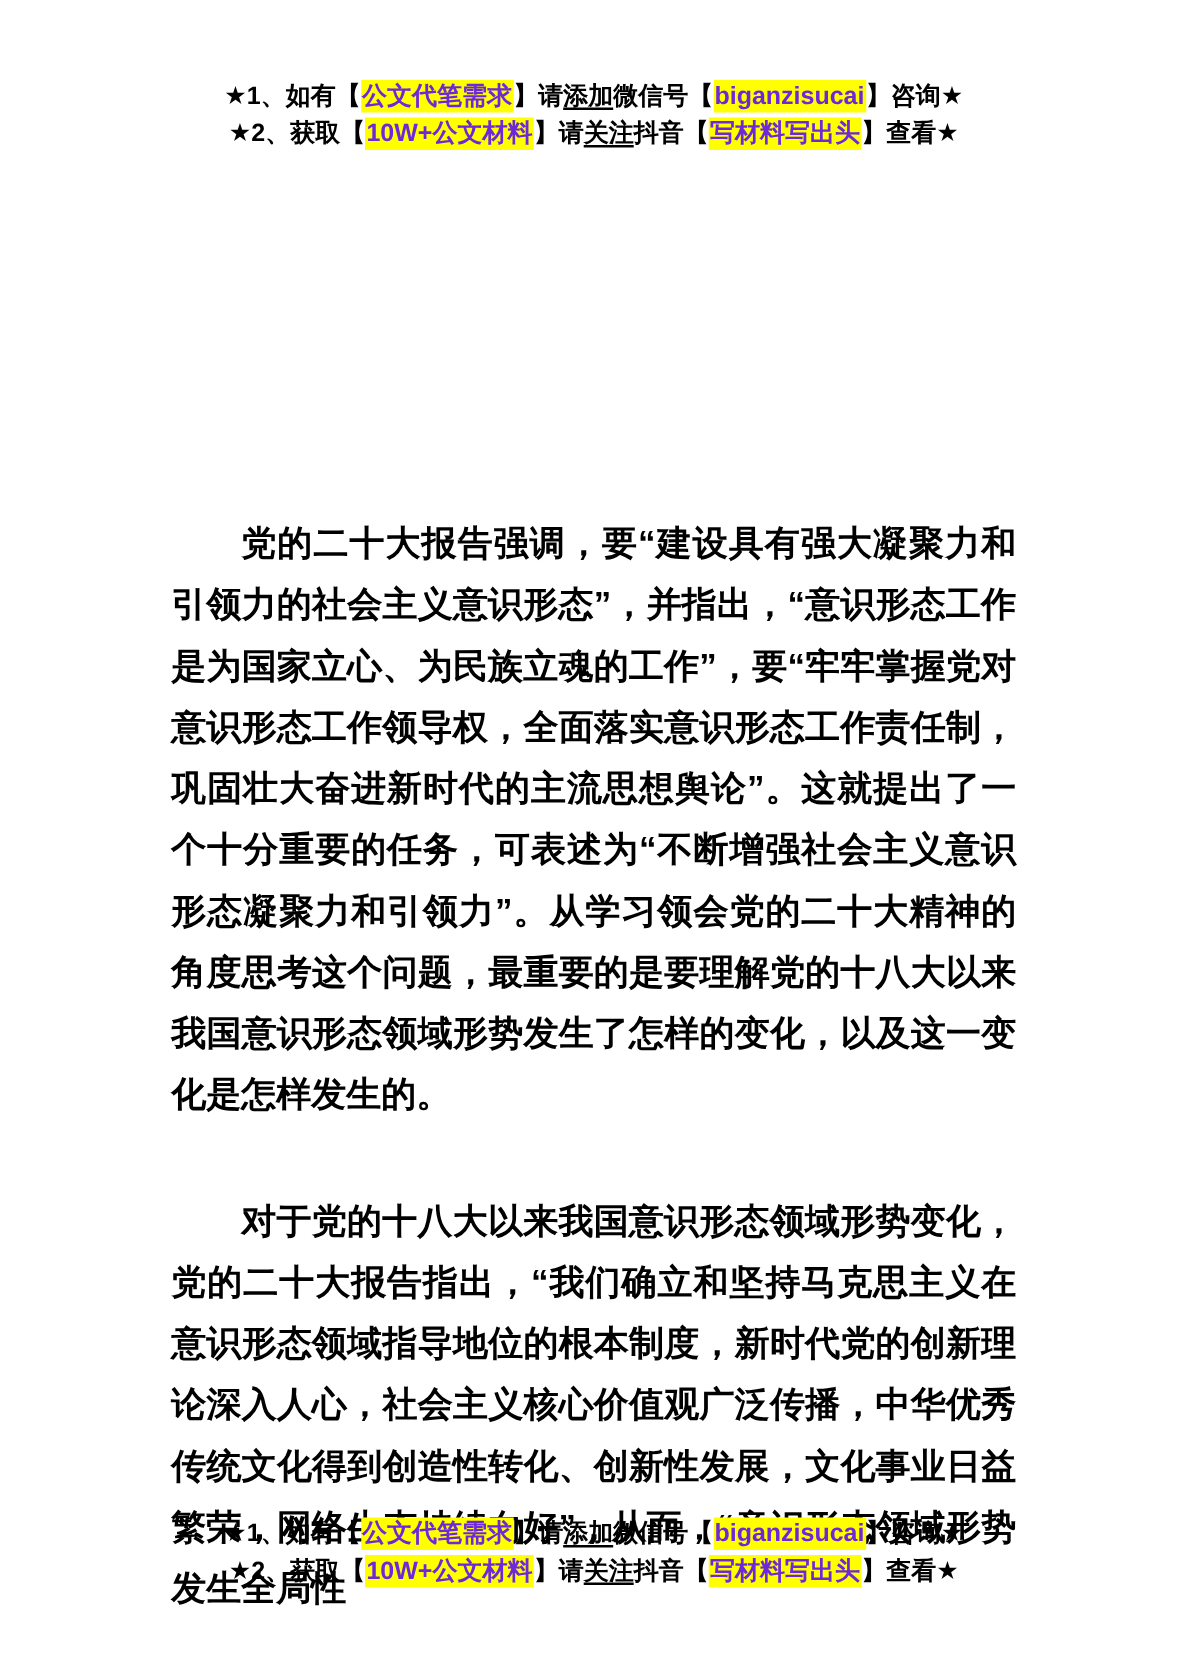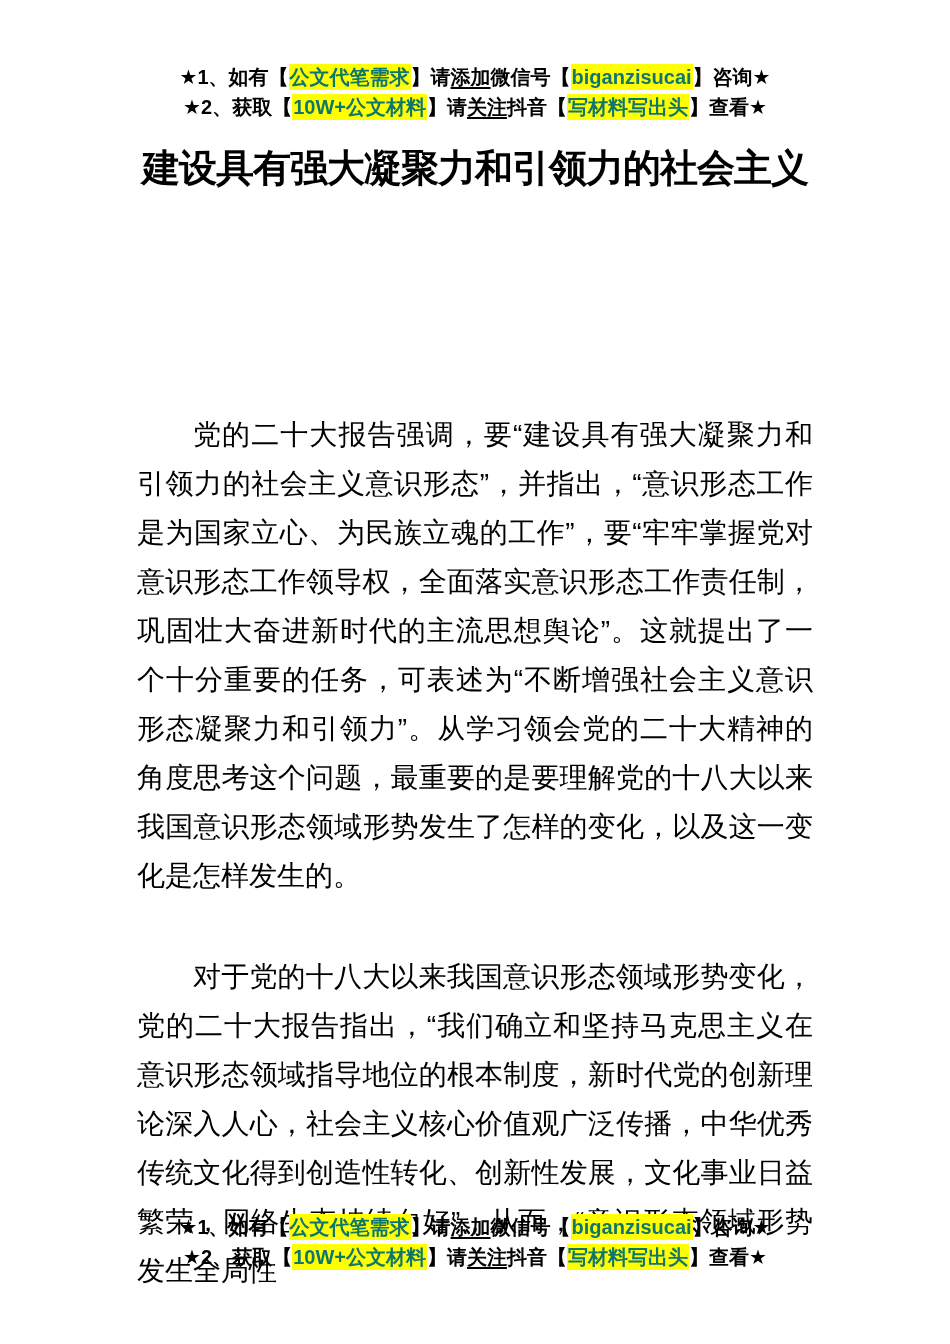--- a/index.html
+++ b/index.html
@@ -26,21 +26,21 @@
     font-size: 20px;
     font-weight: 700;
     line-height: 30px;
     white-space: nowrap;
   }
   .promo-top { top: 62px; }
   .promo-bottom { top: 1212px; }
   .seg { color: #000000; text-align: center; }
   .seg.hl {
     background: #ffff00;
-    color: #0f766e;
+    color: #6d28d9;
     padding: 2px 1px;
   }
   .seg.ul {
     text-decoration: underline;
     text-decoration-thickness: 2px;
     text-underline-offset: 3px;
   }
   .seg.ulr {
     text-decoration-color: #ff0000;
     text-decoration-thickness: 2px;
@@ -66,21 +66,21 @@
   
   .doc-body {
     position: absolute;
     top: 410px;
     left: 137px;
     width: 676px;
   }
   .para {
     margin: 0;
     font-size: 28px;
-    font-weight: 400;
+    font-weight: 700;
     line-height: 49px;
     text-align: justify;
     text-justify: inter-ideograph;
     text-indent: 2em;
     color: #000000;
   }
   .para + .para { margin-top: 52px; }
 </style>
 </head>
 <body>
@@ -89,21 +89,20 @@
 
   <div class="promo promo-top">
     <div>
       <span class="seg">★1、如有【</span><span class="seg hl">公文代笔需求</span><span class="seg">】请</span><span class="seg ul">添加</span><span class="seg">微信号【</span><span class="seg hl ulr">biganzisucai</span><span class="seg">】咨询★</span>
     </div>
     <div>
       <span class="seg">★2、获取【</span><span class="seg hl">10W+公文材料</span><span class="seg">】请</span><span class="seg ul">关注</span><span class="seg">抖音【</span><span class="seg hl ulr">写材料写出头</span><span class="seg">】查看★</span>
     </div>
   </div>
 
-  <h1 class="doc-title title-line-1">建设具有强大凝聚力和引领力的社会主义</h1>
 
   <div class="doc-body">
     <p class="para">党的二十大报告强调，要“建设具有强大凝聚力和引领力的社会主义意识形态”，并指出，“意识形态工作是为国家立心、为民族立魂的工作”，要“牢牢掌握党对意识形态工作领导权，全面落实意识形态工作责任制，巩固壮大奋进新时代的主流思想舆论”。这就提出了一个十分重要的任务，可表述为“不断增强社会主义意识形态凝聚力和引领力”。从学习领会党的二十大精神的角度思考这个问题，最重要的是要理解党的十八大以来我国意识形态领域形势发生了怎样的变化，以及这一变化是怎样发生的。</p>
     <p class="para">对于党的十八大以来我国意识形态领域形势变化，党的二十大报告指出，“我们确立和坚持马克思主义在意识形态领域指导地位的根本制度，新时代党的创新理论深入人心，社会主义核心价值观广泛传播，中华优秀传统文化得到创造性转化、创新性发展，文化事业日益繁荣，网络生态持续向好”，从而，“意识形态领域形势发生全局性</p>
   </div>
 
   <div class="promo promo-bottom">
     <div>
       <span class="seg">★1、如有【</span><span class="seg hl">公文代笔需求</span><span class="seg">】请</span><span class="seg ul">添加</span><span class="seg">微信号【</span><span class="seg hl ulr">biganzisucai</span><span class="seg">】咨询★</span>
     </div>

